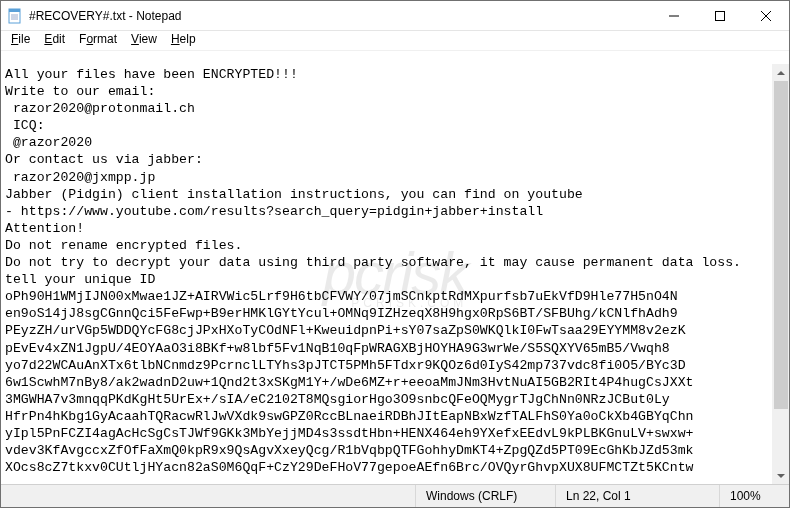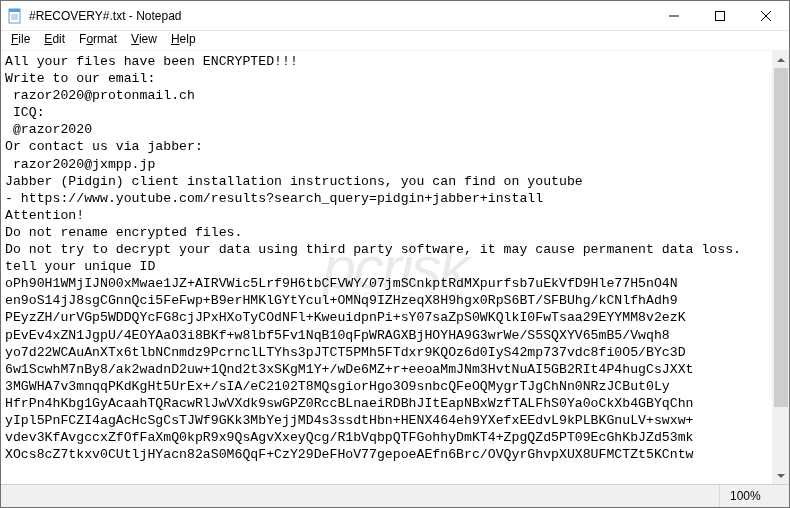--- a/index.html
+++ b/index.html
@@ -17,21 +17,21 @@
   .titlebar-controls { display: flex; height: 100%; }
   .tbc { width: 46px; height: 100%; display: flex; align-items: center; justify-content: center; color: #000; }
   .tbc svg { width: 10px; height: 10px; }
   .np-icon { width: 16px; height: 16px; }
   .menubar {
     height: 20px; display: flex; align-items: flex-start; gap: 2px; padding: 0 4px;
     font-size: 12px; color: #000; background: #ffffff; border-bottom: 1px solid #f0f0f0;
   }
   .menu-item { padding: 1px 6px; cursor: default; }
   .menu-item .ul { text-decoration: underline; }
-  .content-wrap { flex: 1; display: flex; position: relative; overflow: hidden; }
+  .content-wrap { flex: 1; display: flex; position: relative; overflow: hidden; margin-top: 13px; }
   .content {
     flex: 1; padding: 2px 4px; font-family: Consolas, "Courier New", monospace;
     font-size: 13.2px; line-height: 17.1px; color: #000; white-space: pre; overflow: hidden;
     position: relative;
   }
   .scrollbar-v {
     width: 17px; background: #f0f0f0; display: flex; flex-direction: column; border-left: 1px solid #f0f0f0;
   }
   .sb-btn { height: 17px; display: flex; align-items: center; justify-content: center; background: #f0f0f0; }
   .sb-btn svg { width: 8px; height: 8px; fill: #606060; }
@@ -115,16 +115,18 @@
       </div>
     </div>
     <div class="watermark">
       <div class="wm-text">pcrisk</div>
       <div class="wm-sub">PCRISK.COM</div>
     </div>
   </div>
 
   <div class="statusbar">
     <div class="status-spacer"></div>
+    <div class="status-cell enc">Windows (CRLF)</div>
+    <div class="status-cell lncol">Ln 22, Col 1</div>
     <div class="status-cell zoom">100%</div>
   </div>
 
 </div>
 
 </body></html>

